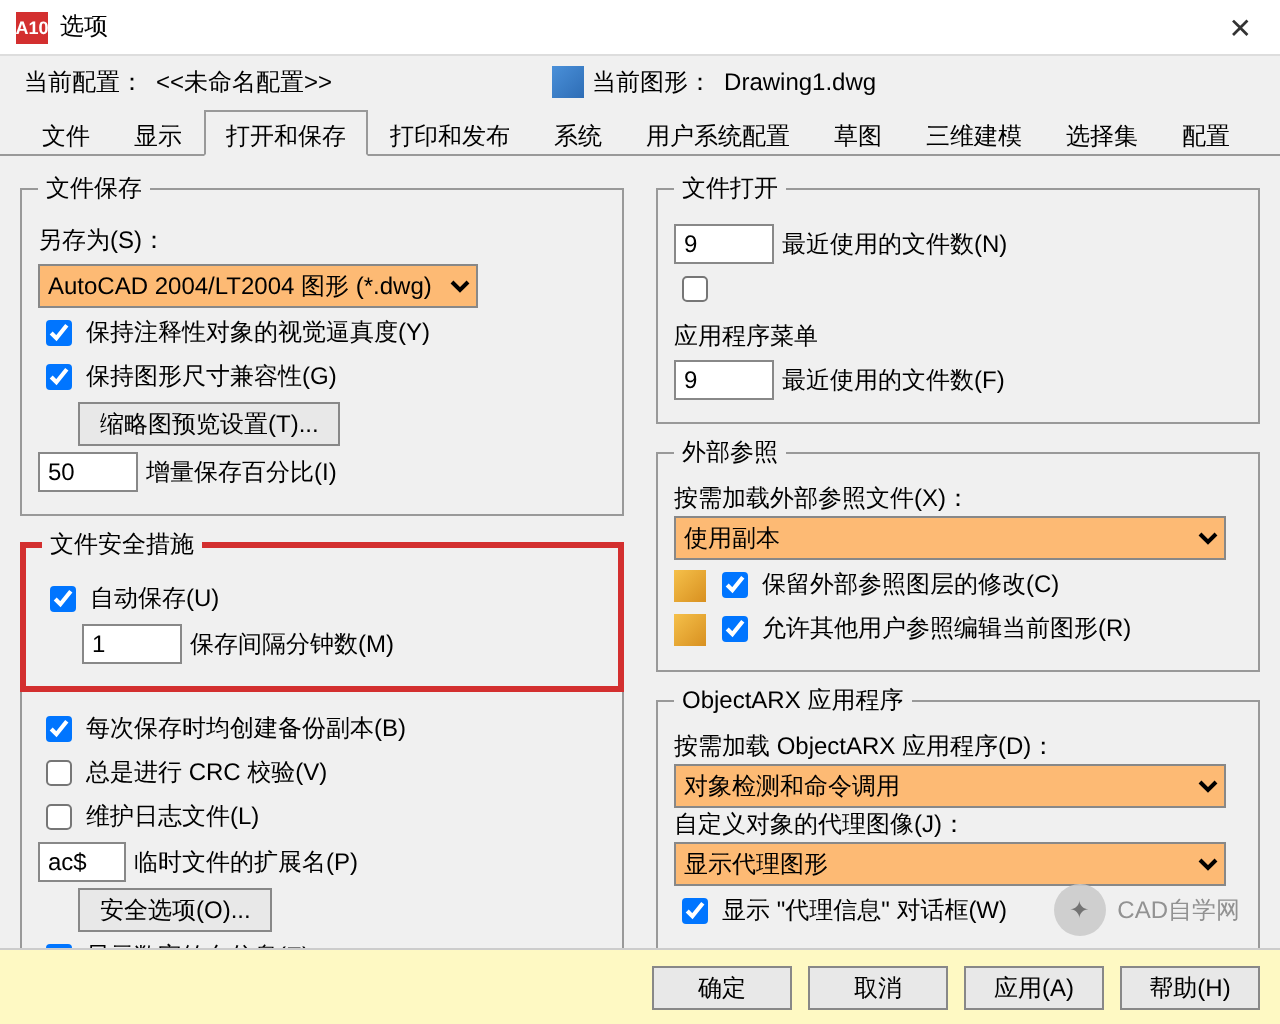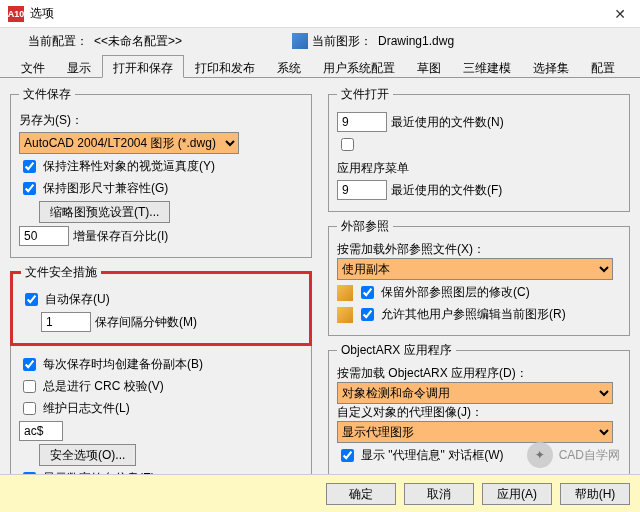--- a/index.html
+++ b/index.html
@@ -1,21 +1,21 @@
 <!DOCTYPE html>
 <html><head>
 <meta charset="utf-8">
 <style>
 * { box-sizing: border-box; font-family: "Microsoft YaHei", "SimSun", sans-serif; font-size: 12px; }
 body { margin: 0; background: #f0f0f0; width: 640px; height: 512px; overflow: hidden; }
 .titlebar { background: #fff; height: 28px; display: flex; align-items: center; padding: 0 8px; border-bottom: 1px solid #ddd; }
 .app-icon { width: 16px; height: 16px; background: #d32f2f; color: #fff; font-size: 9px; font-weight: bold; display: inline-flex; align-items: center; justify-content: center; margin-right: 6px; }
 .title { flex: 1; }
 .close-x { font-size: 14px; color: #333; cursor: pointer; padding: 0 6px; }
-.toprow { display: flex; align-items: center; height: 26px; padding: 0 28px; background: #f0f0f0; }
+.toprow { display: flex; align-items: center; height: 26px; padding: 0 12px; background: #f0f0f0; }
 .toprow .lbl { margin-right: 6px; }
 .toprow .spacer { width: 110px; }
 .doc-icon { width: 16px; height: 16px; background: linear-gradient(135deg,#4a90d9,#2e6db5); margin-right: 4px; display: inline-block; }
 .tabs { display: flex; padding: 0 10px; background: #f0f0f0; border-bottom: 1px solid #999; height: 24px; }
 .tab { padding: 4px 10px 3px; border: 1px solid transparent; border-bottom: none; cursor: pointer; position: relative; top: 1px; }
 .tab.active { background: #f0f0f0; border-color: #999; border-bottom: 1px solid #f0f0f0; }
 .content { display: flex; padding: 8px 10px 4px; gap: 16px; height: 396px; justify-content: center; }
 .col { flex: 1; }
 fieldset { border: 1px solid #999; margin: 0 0 6px 0; padding: 6px 8px 8px; }
 fieldset.hl { border: 3px solid #d32f2f; }
@@ -112,20 +112,21 @@
       <div class="chk">
           <input type="checkbox" style="">
           <label>总是进行 CRC 校验(V)</label>
         </div>
       <div class="chk">
           <input type="checkbox" style="">
           <label>维护日志文件(L)</label>
         </div>
       <div class="row">
           <input type="text" class="tiny" value="ac$" style="">
+          <label>临时文件的扩展名(P)</label>
         </div>
       <div class="row indent">
           <button class="btn">安全选项(O)...</button>
         </div>
       <div class="chk">
           <input type="checkbox" checked="" style="">
           <label>显示数字签名信息(E)</label>
         </div>
     </div>
   </div>

